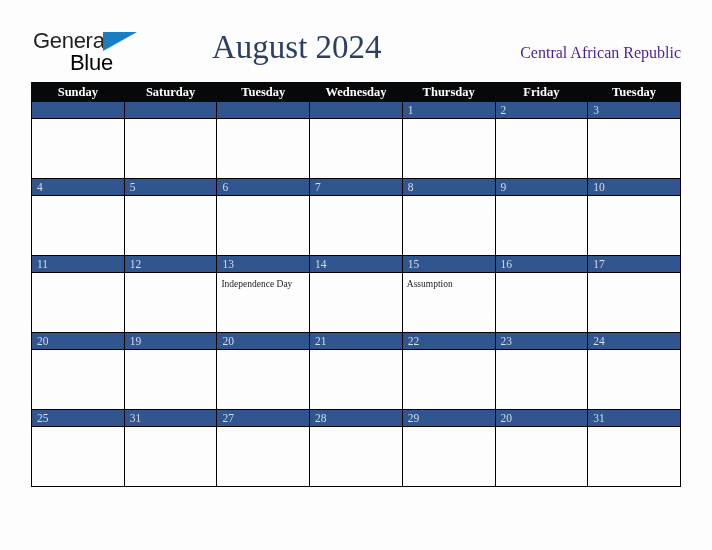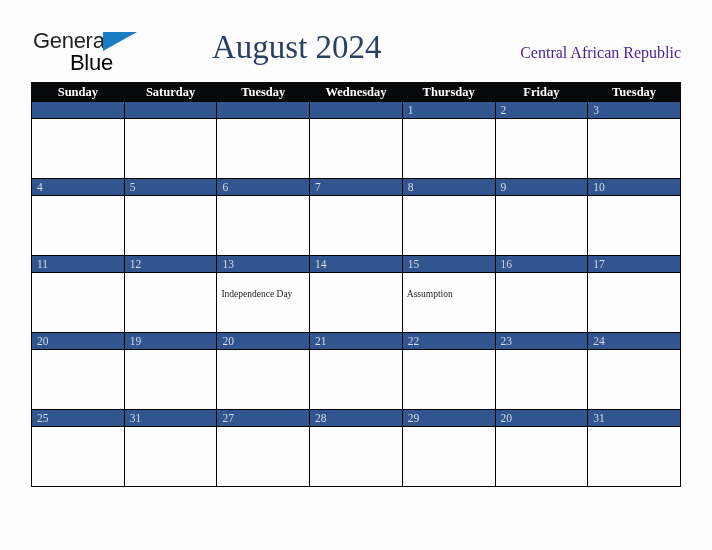--- a/index.html
+++ b/index.html
@@ -136,21 +136,21 @@
     font-family: "Liberation Serif", serif;
     font-size: 11.5px;
     line-height: 17px;
     padding-left: 5px;
     box-sizing: border-box;
     border-bottom: 1px solid #000000;
     overflow: hidden;
   }
 
   .events {
-    padding: 16px 4px 0 4px;
+    padding: 6px 4px 0 4px;
   }
 
   .event {
     font-family: "Liberation Serif", serif;
     font-size: 9.5px;
     color: #1c1c1c;
     line-height: 1.25;
     margin-bottom: 1px;
   }
 </style>

